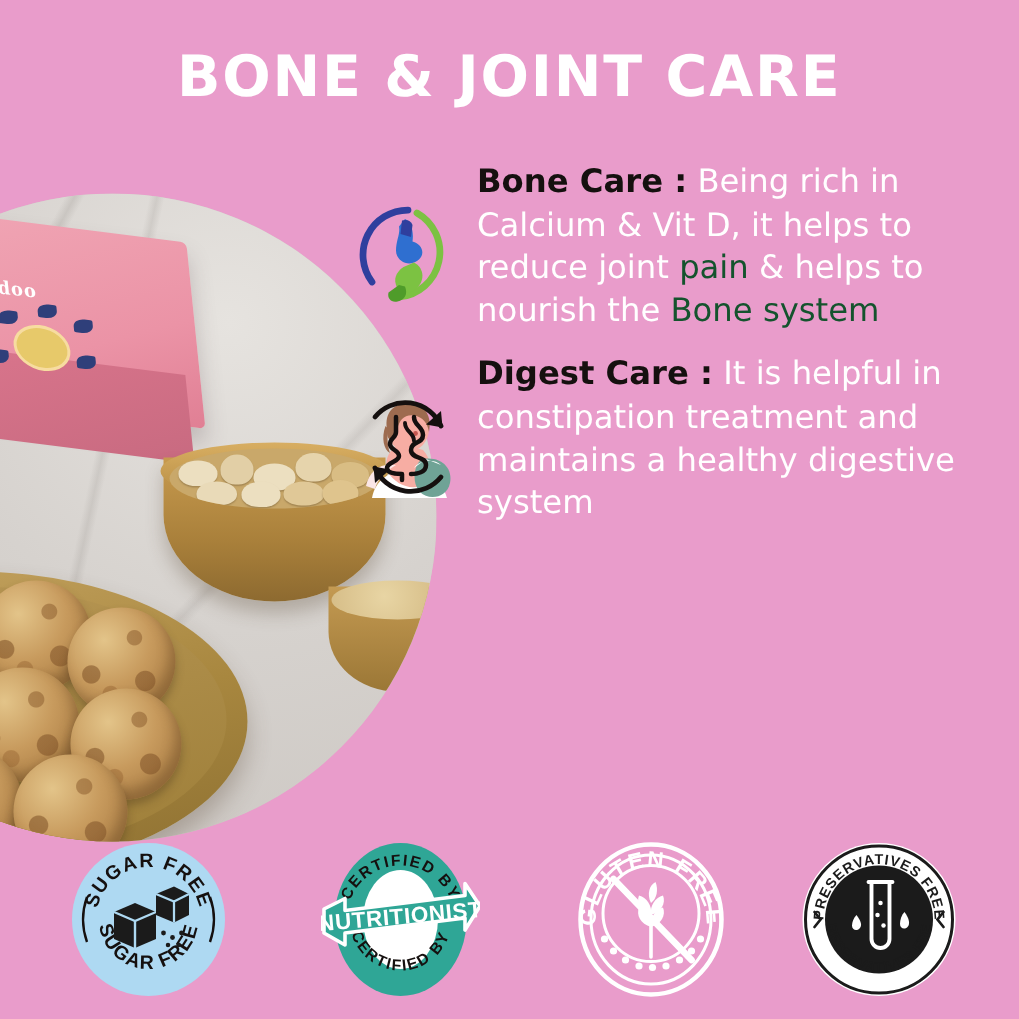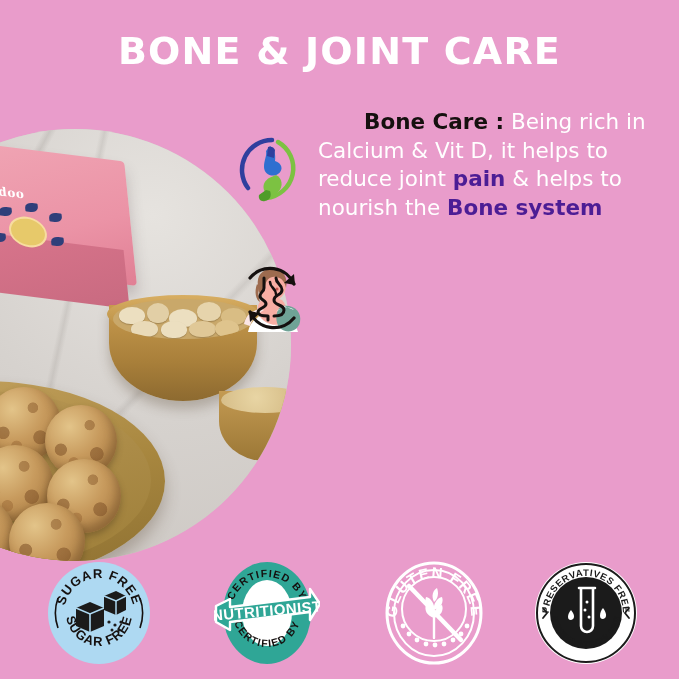--- a/index.html
+++ b/index.html
@@ -226,25 +226,24 @@
   }
   .benefit-text {
     font-size: 21.5px;
     line-height: 1.33;
     color: #ffffff;
     font-family: "DejaVu Sans", sans-serif;
   }
   .benefit-head {
     font-weight: bold;
     color: #15100f;
-    margin-left: 46px;
   }
   .b-strong {
-    font-weight: bold;
-    color: #4c1d95;
+    font-weight: normal;
+    color: #14532d;
   }
 
   
   .bicon {
     position: absolute;
     left: 8px;
     top: 26px;
     width: 72px;
     height: 72px;
   }
@@ -360,20 +359,23 @@
       <div class="bicon">
         <svg viewBox="0 0 72 72" width="72" height="72">
           <path d="M58 22 A26 26 0 0 0 14 16" fill="none" stroke="#15100f" stroke-width="3.2" stroke-linecap="round"></path>
           <path d="M14 50 A26 26 0 0 0 58 56" fill="none" stroke="#15100f" stroke-width="3.2" stroke-linecap="round"></path>
           <path d="M58 12 L59 23 L48 21 Z" fill="#15100f"></path>
           <path d="M14 60 L13 49 L24 51 Z" fill="#15100f"></path>
           <path d="M28 16 L28 26 C28 30 24 30 24 34 C24 38 30 38 30 42 C30 46 22 46 22 50 C22 54 30 54 32 54 L32 58" fill="none" stroke="#15100f" stroke-width="3" stroke-linecap="round" stroke-linejoin="round"></path>
           <path d="M40 16 C40 22 46 22 46 28 C46 34 38 32 38 38 C38 44 48 42 48 48 C48 53 42 54 38 54" fill="none" stroke="#15100f" stroke-width="3" stroke-linecap="round" stroke-linejoin="round"></path>
           <path d="M34 20 C34 26 40 26 40 32" fill="none" stroke="#15100f" stroke-width="2.6" stroke-linecap="round"></path>
         </svg>
+      </div>
+      <div class="benefit-text">
+        <span class="benefit-head">Digest Care :</span><span> It is helpful in constipation treatment and maintains a healthy digestive system</span>
       </div>
     </div>
 
   </div>
 
   <div class="badges">
 
     <div class="badge badge-1">
       <svg viewBox="0 0 106 106" width="106" height="106">
         <defs>

